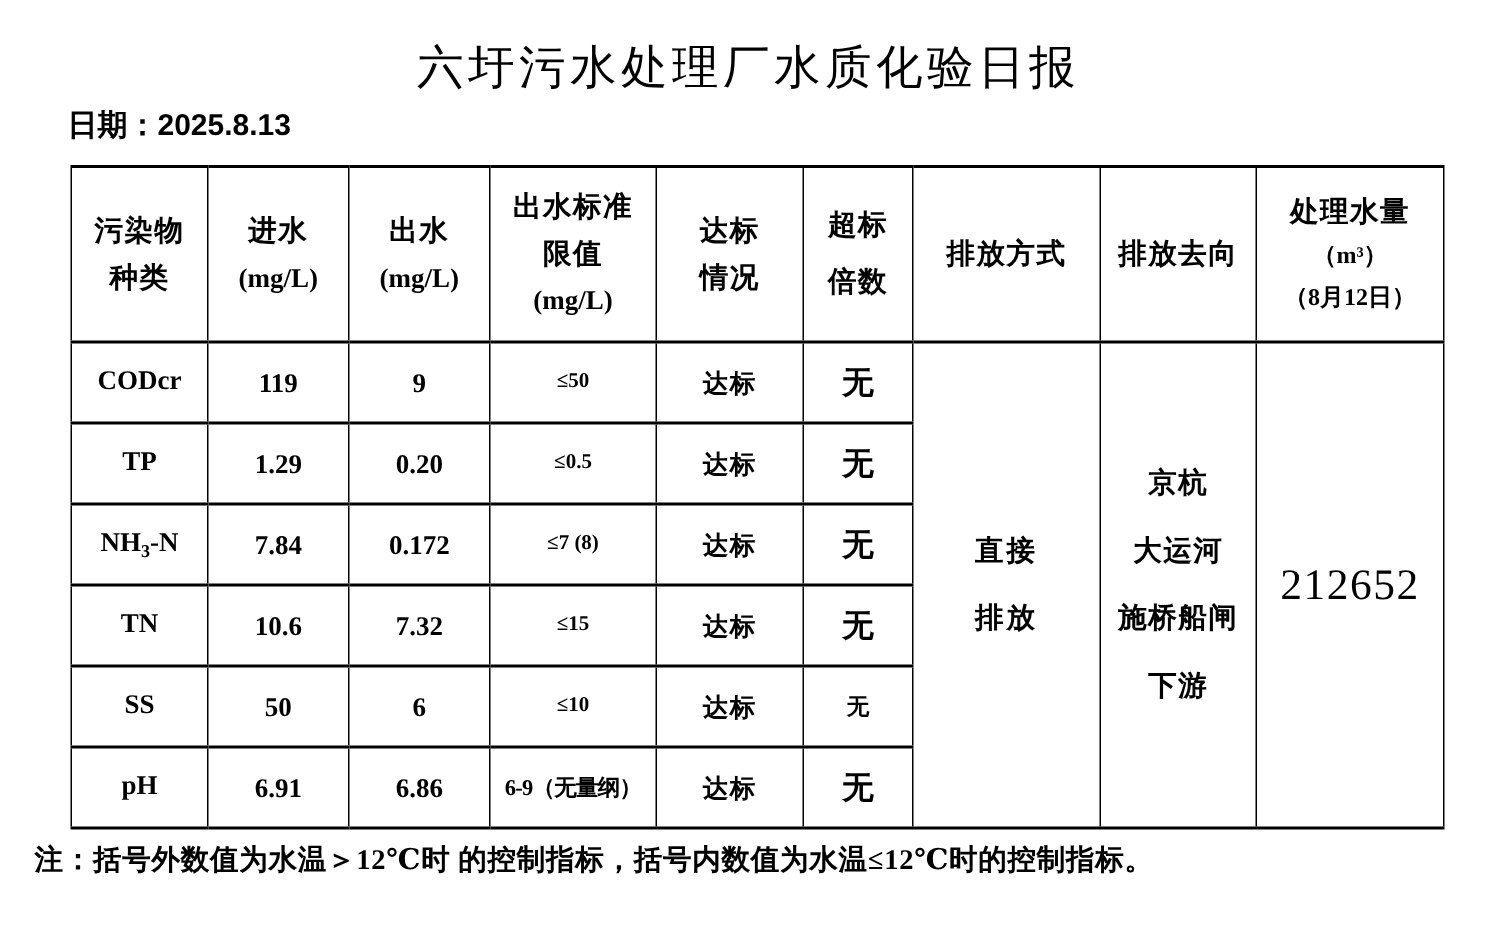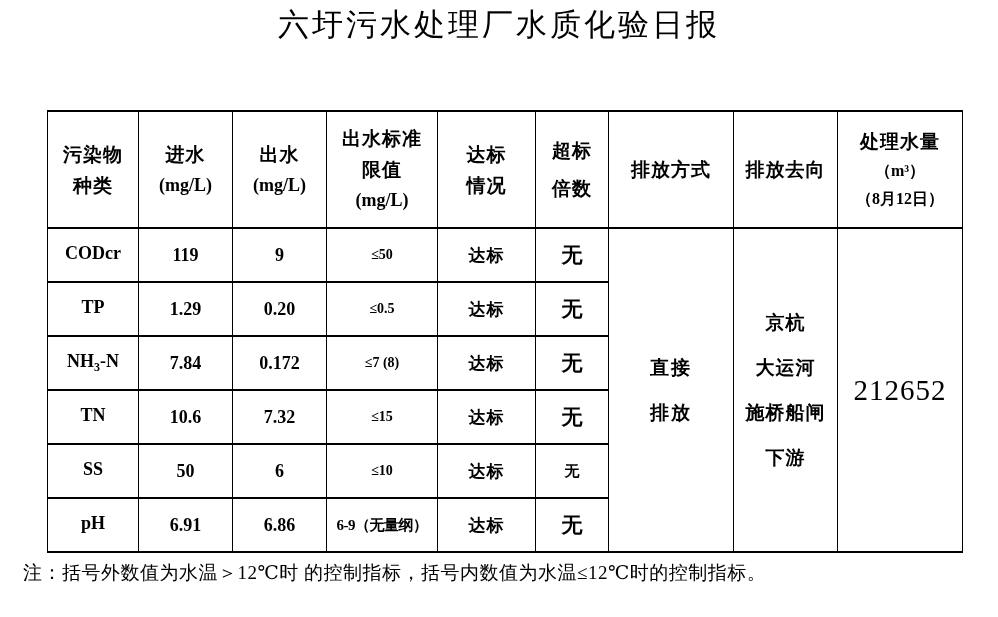--- a/index.html
+++ b/index.html
@@ -6,21 +6,21 @@
   html, body { margin: 0; padding: 0; }
   body {
     width: 998px; height: 617px;
     background: #ffffff;
     color: #000;
     font-family: "Liberation Serif", "DejaVu Serif", serif;
     position: relative;
     overflow: hidden;
   }
   .page-title {
-    position: absolute; top: 4px; left: 0; width: 100%;
+    position: absolute; top: 24px; left: 0; width: 100%;
     text-align: center;
     font-size: 31px;
     letter-spacing: 3px;
     font-weight: 500;
     white-space: nowrap;
   }
   .meta-row {
     position: absolute; top: 70px; left: 45px; right: 24px;
     display: flex; justify-content: space-between; align-items: baseline;
     font-size: 20px; font-weight: bold;
@@ -60,30 +60,31 @@
   td.status  { font-size: 17px; font-weight: bold; letter-spacing: 1px; }
   td.exceed  { font-size: 21px; font-weight: bold; }
   tr.row-ss td.exceed { font-size: 15px; }
 
   td.merged-method { font-size: 19px; font-weight: bold; line-height: 45px; letter-spacing: 2px; margin-left: 14px; }
   td.merged-dest   { font-size: 19px; font-weight: bold; line-height: 45px; letter-spacing: 1px; padding-bottom: 34px; }
   td.merged-vol    { font-size: 29px; font-weight: 500; letter-spacing: 1px; }
 
   .note {
     position: absolute; left: 23px; top: 560px;
-    font-size: 19px; font-weight: normal;
+    font-size: 19px; font-weight: bold;
     white-space: nowrap; letter-spacing: 0.5px;
   }
 </style>
 </head>
 <body>
 
 <div class="page-title">六圩污水处理厂水质化验日报</div>
 
 <div class="meta-row">
+  <span class="report-date"><span>日期：</span><span class="date-value">2025.8.13</span></span>
 </div>
 
 <table class="report">
   <colgroup>
     <col style="width:91px">
       <col style="width:94px">
       <col style="width:94px">
     <col style="width:111px">
       <col style="width:98px">
       <col style="width:73px">

